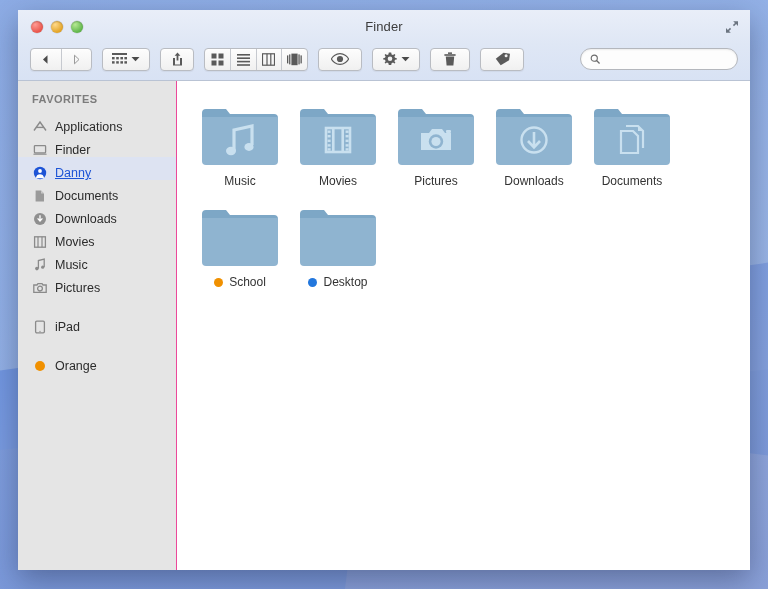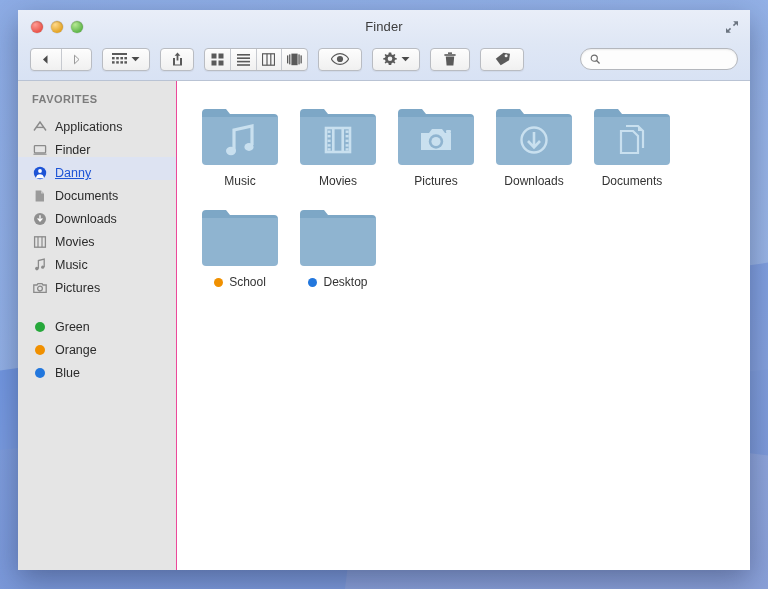--- a/index.html
+++ b/index.html
@@ -510,46 +510,43 @@
               <path d="M0.8 4 H4 L5 2.6 H9 L10 4 H13.2 V11.4 H0.8 Z" fill="none" stroke="#8a8a8a" stroke-width="1.3"></path>
               <circle cx="7" cy="7.6" r="2.4" fill="none" stroke="#8a8a8a" stroke-width="1.3"></circle>
             </svg>
           </span>
           <span>Pictures</span>
         </div>
       </div>
 
       <div class="group">
 
+        <div class="sb-item">
+          <span class="sb-icon">
+            <svg width="14" height="14" viewBox="0 0 14 14">
+              <rect x="2.6" y="1.2" width="8.8" height="11.6" rx="1.2" fill="none" stroke="#8a8a8a" stroke-width="1.3"></rect>
+              <circle cx="7" cy="11.4" r="0.6" fill="#8a8a8a"></circle>
+            </svg>
+          </span>
+          <span>iPad</span>
+        </div>
 
 
       </div>
 
       <div class="group">
 
-        <div class="sb-item">
-          <span class="sb-icon">
-            <span class="dot" style="background:#26a83b"></span>
-          </span>
-          <span>Green</span>
-        </div>
 
         <div class="sb-item">
           <span class="sb-icon">
             <span class="dot" style="background:#f09000"></span>
           </span>
           <span>Orange</span>
         </div>
 
-        <div class="sb-item">
-          <span class="sb-icon">
-            <span class="dot" style="background:#2277dd"></span>
-          </span>
-          <span>Blue</span>
-        </div>
       </div>
 
     </div>
 
     <div class="content">
       <div class="grid">
 
         <div class="item">
           <div class="folder-wrap">
             <svg width="80" height="62" viewBox="0 0 80 62">

